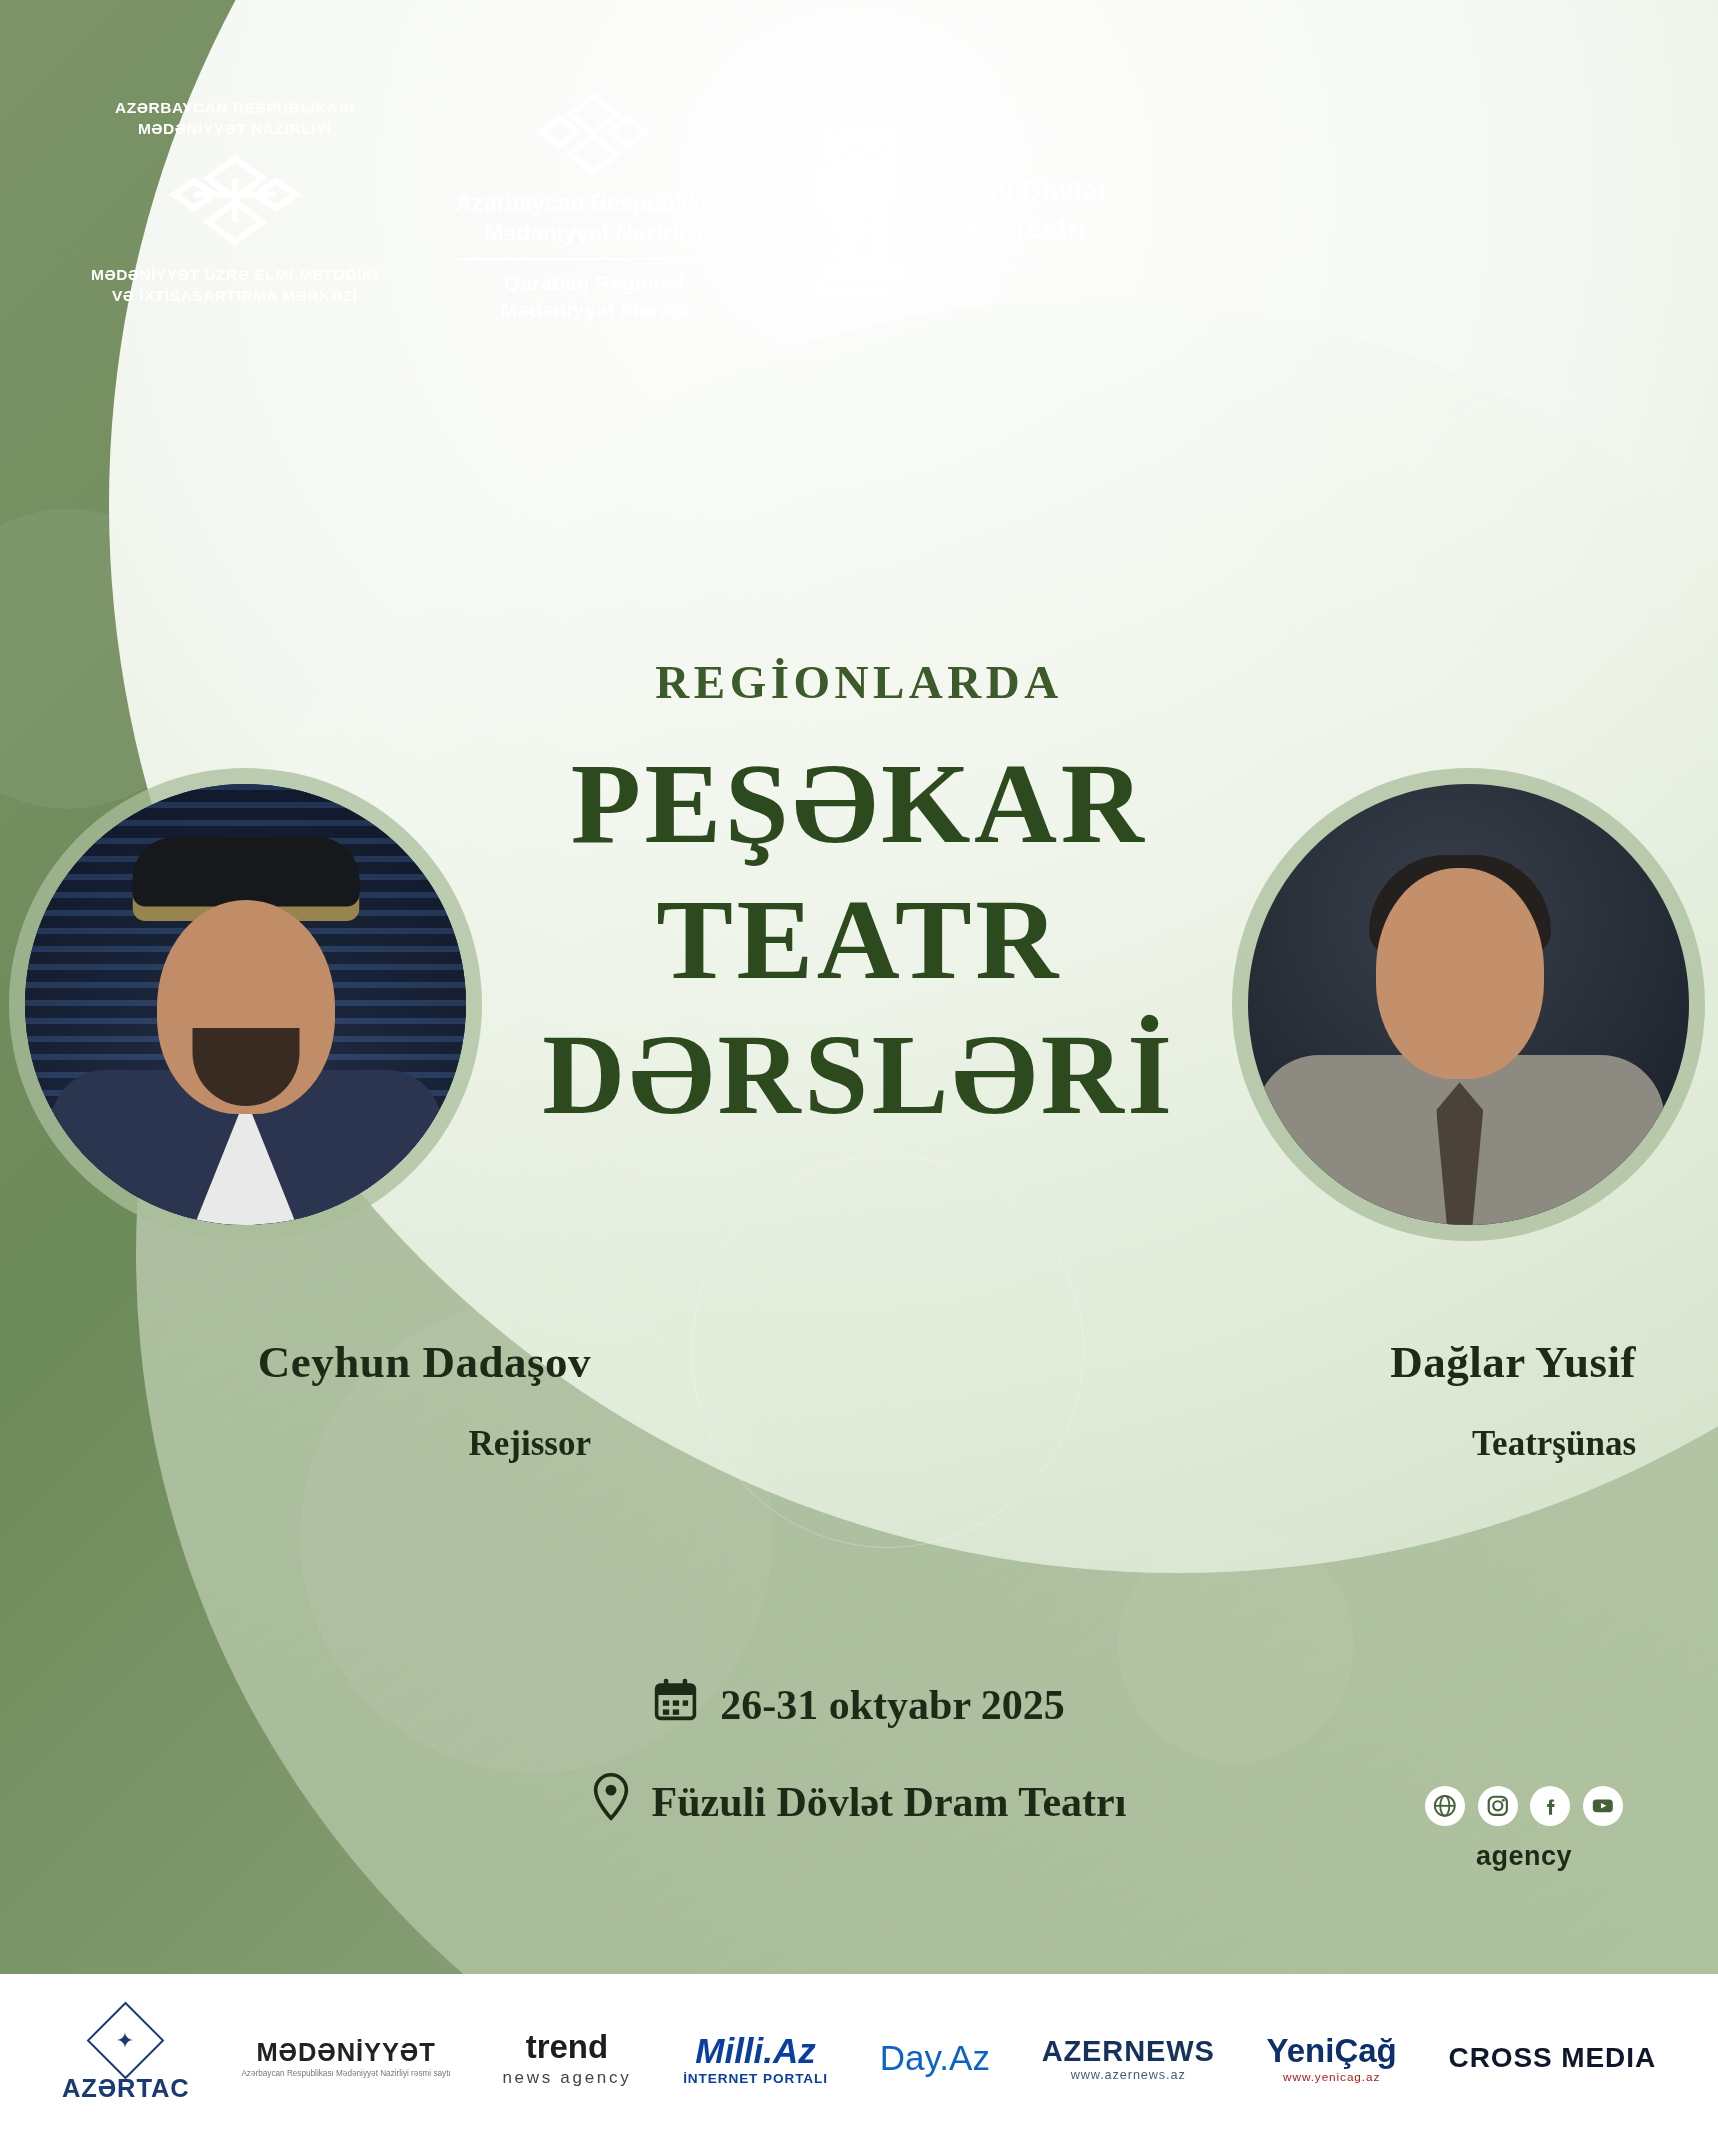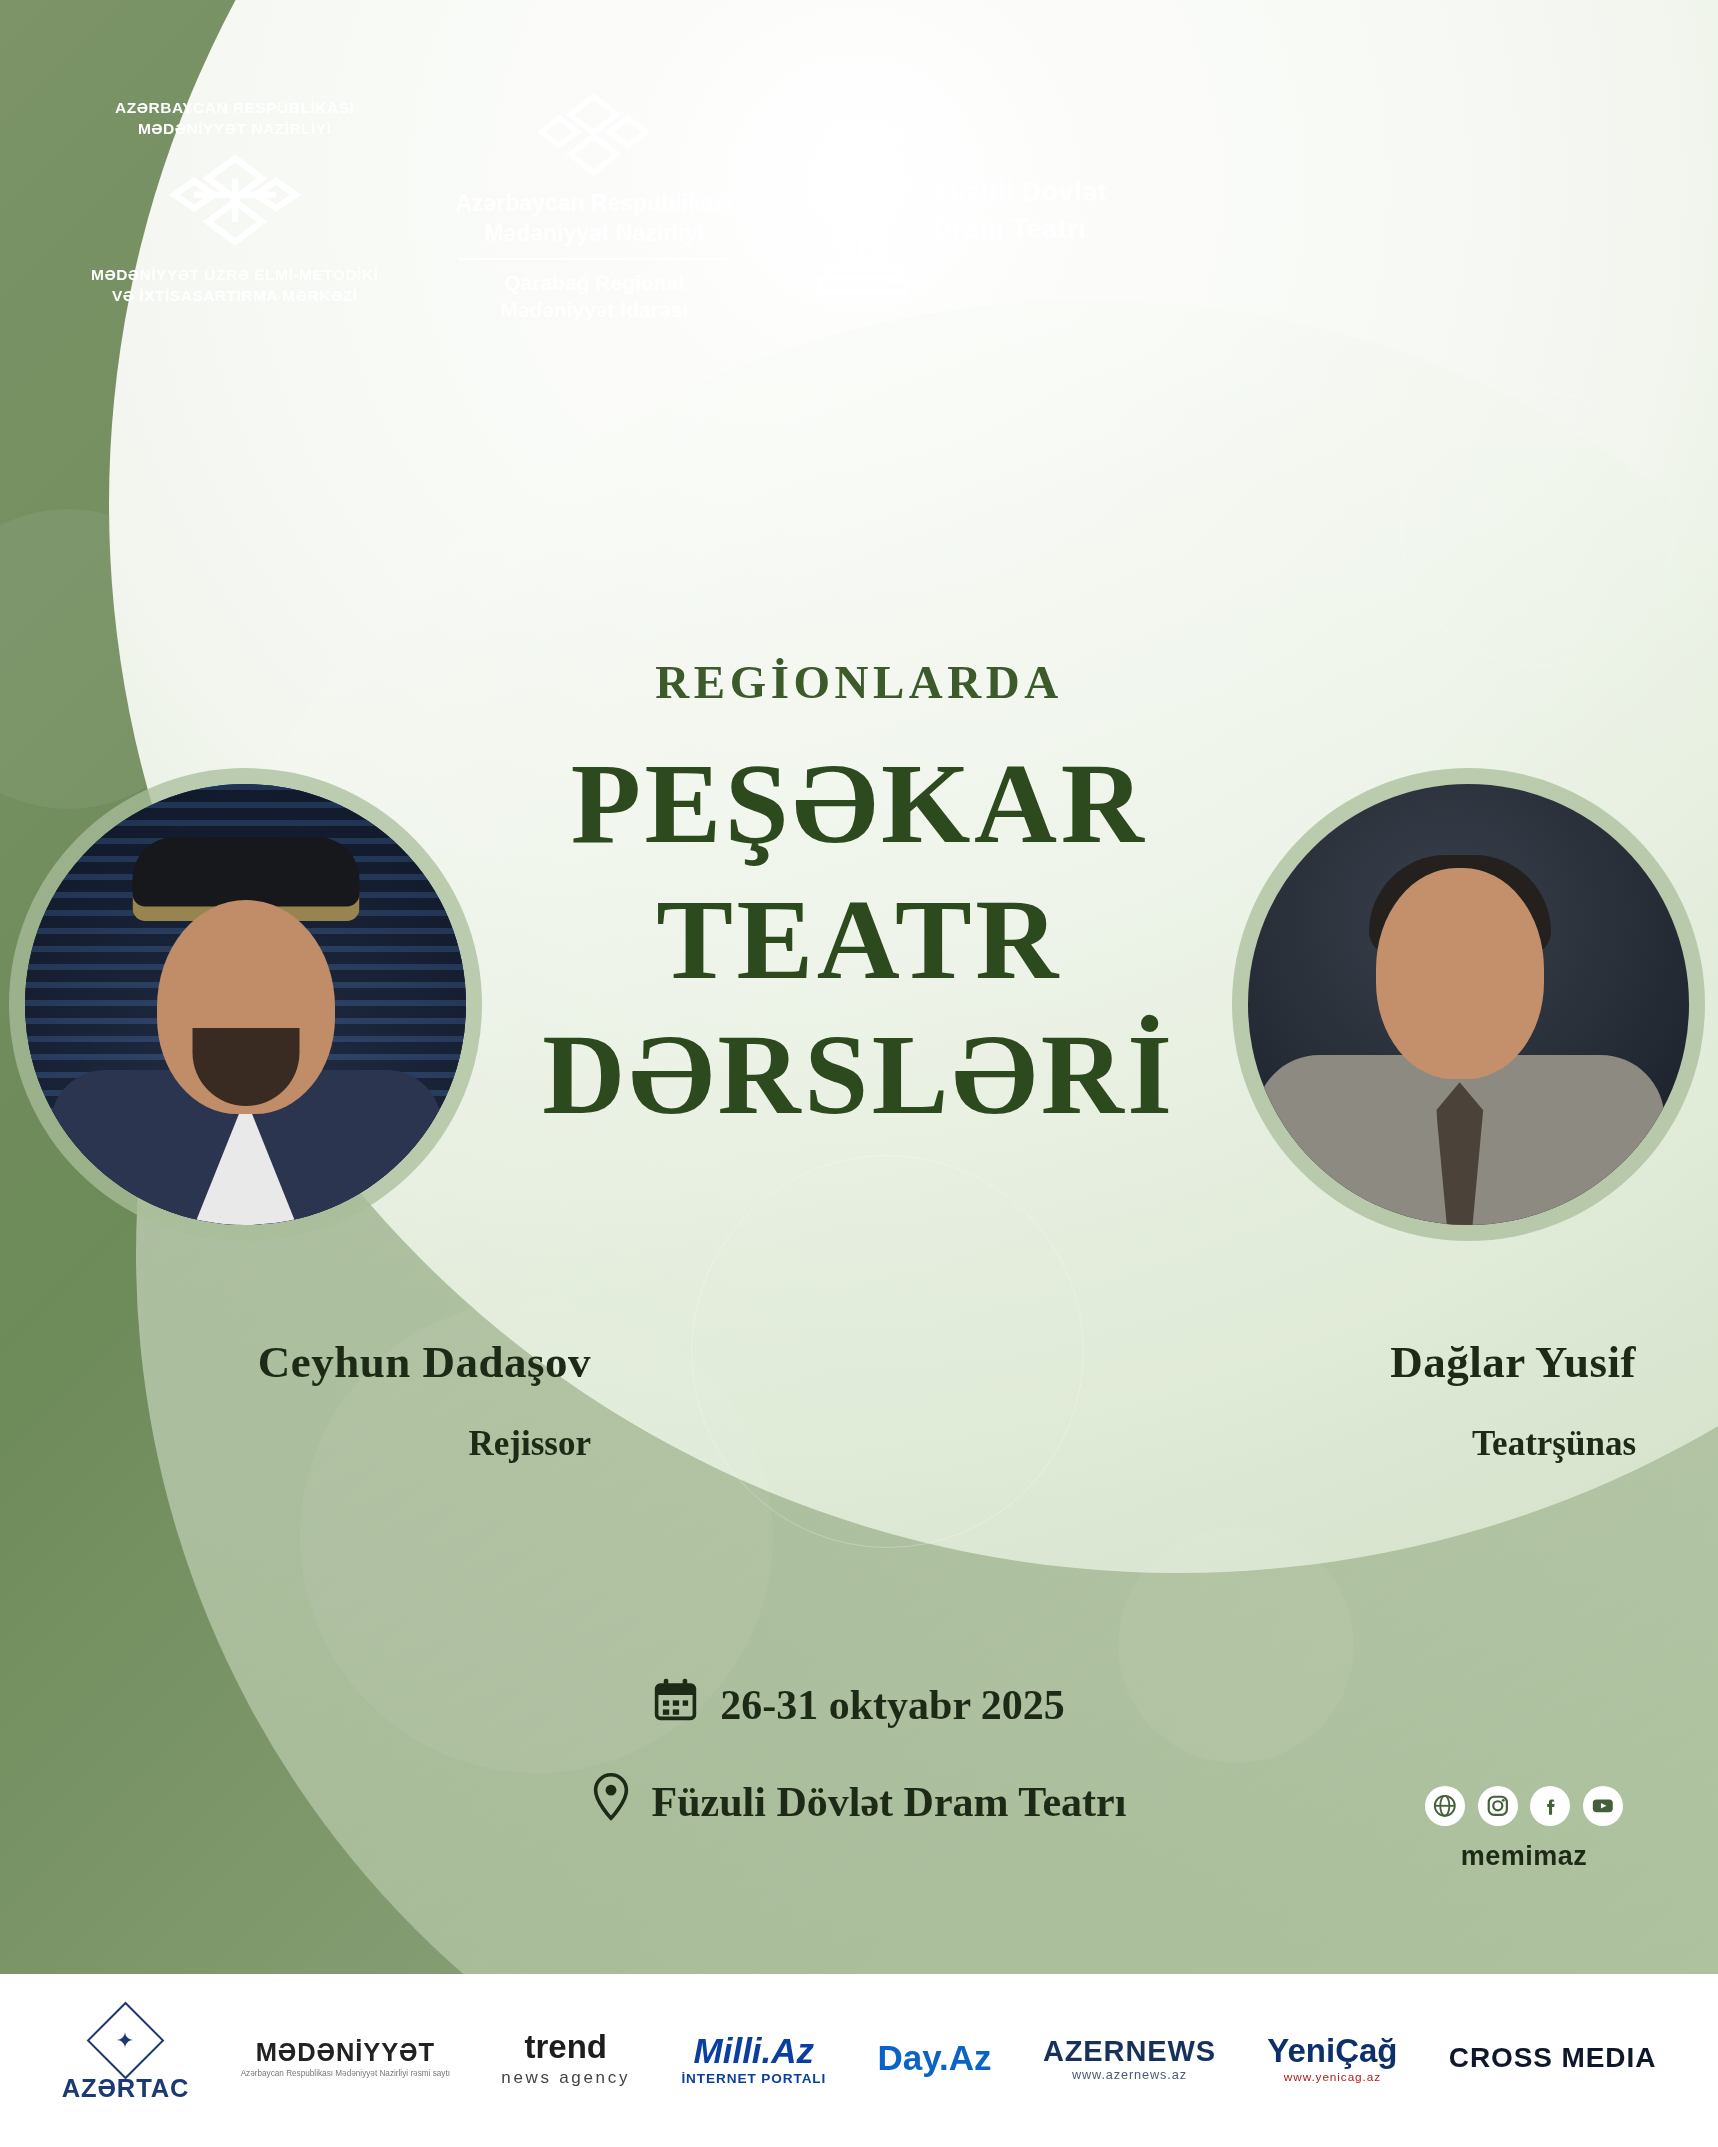--- a/index.html
+++ b/index.html
@@ -385,21 +385,21 @@
     color: #1b2a55;
     text-align: center;
   }
   .p-azertac .p-name { font-size: 25.5px; font-weight: bold; letter-spacing: 0.9px; color: #1b3a73; margin-top: 5.5px;}
   .p-medeniyyet .p-name { font-size: 25.5px; font-weight: bold; color: #222; letter-spacing: 0.9px; }
   .p-medeniyyet .p-sub { font-size: 8.2px; color: #777; margin-top: 2.7px; }
   .p-trend .p-name { font-size: 33px; font-weight: bold; color: #1d1d1d; }
   .p-trend .p-sub { font-size: 17px; color: #444; letter-spacing: 2.7px; margin-top: 1.8px;}
   .p-milli .p-name { font-size: 35px; font-weight: bold; color: #0a3fa0; font-style: italic; }
   .p-milli .p-sub { font-size: 13.6px; color: #0a3fa0; font-weight: bold; letter-spacing: 0.9px; }
-  .p-day .p-name { font-size: 35px; font-weight: bold; color: #0b63c5; }
+  .p-day .p-name { font-size: 35px; font-weight: normal; color: #0b63c5; }
   .p-azernews .p-name { font-size: 29px; font-weight: bold; color: #16325c; letter-spacing: 0.9px; }
   .p-azernews .p-sub { font-size: 12.7px; color: #4a5b77; letter-spacing: 0.9px; }
   .p-yenicag .p-name { font-size: 33px; font-weight: bold; color: #0d2f6b; text-align: right; }
   .p-yenicag .p-sub { font-size: 11.8px; color: #b01b1b; letter-spacing: 0.9px; }
   .p-cross .p-name { font-size: 28px; font-weight: bold; color: #0f172a; letter-spacing: 0.9px; }
 
   .az-badge {
     width: 51px;
     height: 51px;
     border: 2.7px solid #1b3a73;
@@ -573,21 +573,21 @@
           <path d="M16 6 h-2.5 c-1.8 0 -2.5 1 -2.5 2.6 V11 H9 v3.2 h2 V23 h3.4 v-8.8 h2.3 L17.2 11 h-2.8 V9.2 c0 -0.7 0.2 -1 1 -1 H17 Z" fill="#44603a"></path>
         </svg>
       </span>
       <span class="soc">
         <svg width="23.6" height="23.6" viewBox="0 0 26 26">
           <rect x="2" y="6" width="22" height="14" rx="4" fill="#44603a"></rect>
           <path d="M11 10 L17 13 L11 16 Z" fill="#ffffff"></path>
         </svg>
       </span>
     </div>
-    <div class="social-handle">memimaz</div>
+    <div class="social-handle">agency</div>
   </div>
 
   <div class="footer-band"></div>
   <div class="partners">
 
     <div class="partner p-azertac">
       <div class="az-badge">
           <span>✦</span>
         </div>
       <div class="p-name">AZƏRTAC</div>

